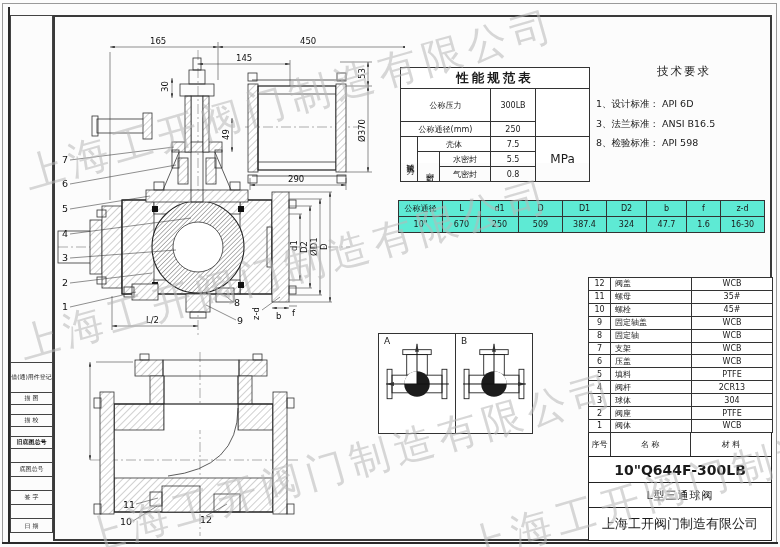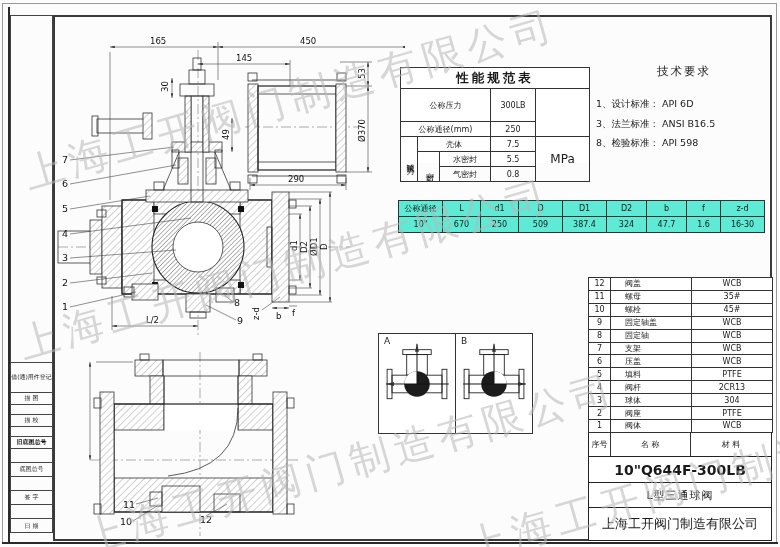--- a/index.html
+++ b/index.html
@@ -22,21 +22,21 @@
   .spec table { width:100%; height:100%; border:1.5px solid #222; }
   .spec .ttl { font-size:12.5px; font-weight:bold; letter-spacing:3px; }
   .vtext { writing-mode:vertical-lr; text-orientation:upright; letter-spacing:1px; margin:0 auto; }
   .techreq { position:absolute; left:596px; top:64px; width:176px; height:104px; z-index:3; }
   .techreq .t { text-align:center; font-size:11.5px; letter-spacing:2px; margin-bottom:15px; }
   .techreq .i { font-size:9.5px; line-height:19.5px; white-space:nowrap; }
   .dimtable { position:absolute; left:398px; top:200px; width:366px; height:32px; background:#5eead4; z-index:3; font-size:8px; }
   .dimtable table { width:100%; height:100%; border:1.5px solid #222; }
   .parts { position:absolute; left:588px; top:277px; width:184px; height:156px; background:#fff; z-index:3; font-size:8px; }
   .parts table { width:100%; height:100%; border:1.5px solid #222; }
-  .parts td.nm { text-align:left; padding-left:14px; }
+  .parts td.nm { text-align:left; padding-left:4px; }
   .phead { position:absolute; left:588px; top:433px; width:184px; height:24px; border:1.5px solid #222; border-top:none; display:flex; z-index:3; font-size:8px; background:#fff; }
   .phead > div { display:flex; align-items:center; justify-content:center; border-right:1px solid #333; }
   .phead > div:last-child { border-right:none; }
   .tb-row { position:absolute; left:588px; width:184px; border:1.5px solid #222; border-top:none; display:flex; align-items:center; justify-content:center; background:#fff; z-index:3; }
   .flowbox { position:absolute; top:333px; width:78px; height:101px; border:1px solid #333; background:#fff; z-index:3; }
   .flowbox .lbl { position:absolute; left:5px; top:2px; font-size:9px; z-index:2; }
   .drawsvg { position:absolute; left:55px; top:18px; z-index:2; }
   .flowsvg { position:absolute; left:0; top:0; }
 </style>
 </head>

